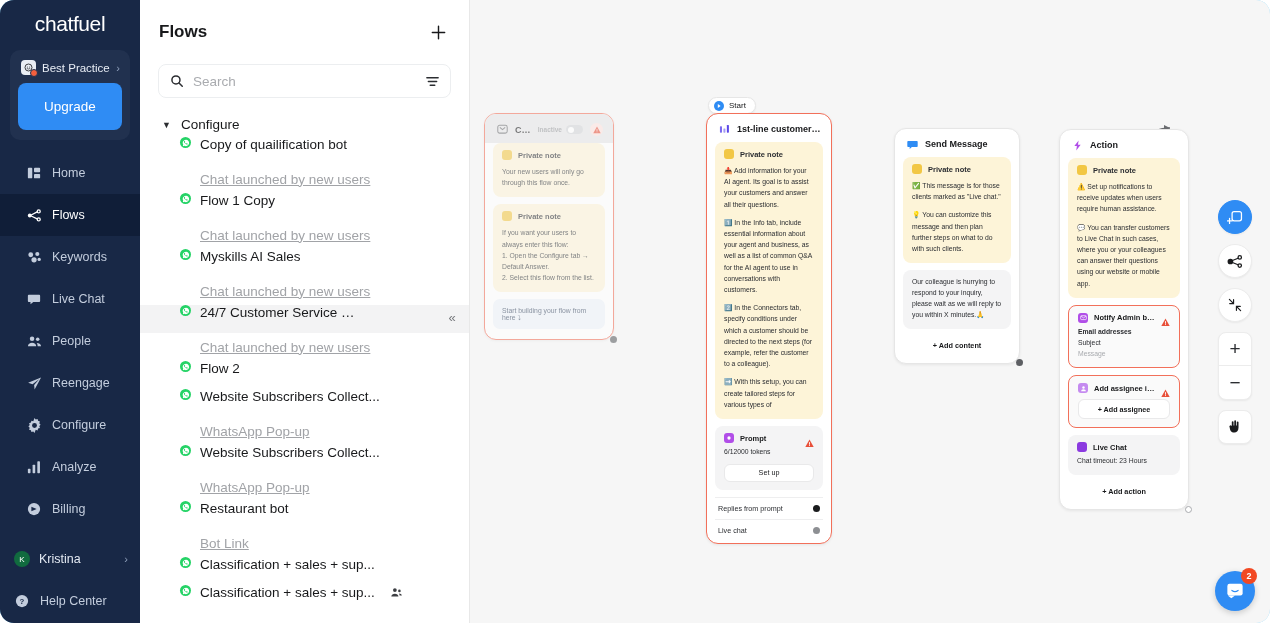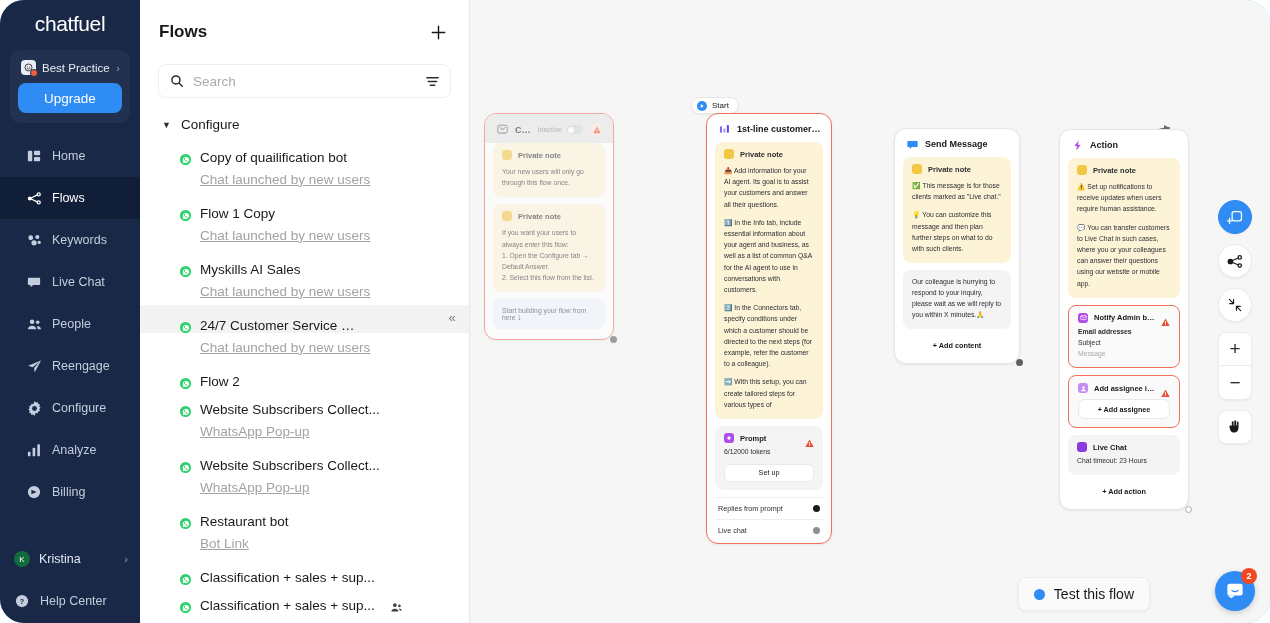--- a/index.html
+++ b/index.html
@@ -6,21 +6,21 @@
   html, body {
     width: 1270px; height: 623px;
     font-family: "Liberation Sans", sans-serif;
     background: #ffffff;
     overflow: hidden;
   }
   #app {
     position: relative;
     width: 1270px; height: 623px;
     display: flex;
-    border-radius: 24px;
+    border-radius: 14px;
     overflow: hidden;
     background: #7dd3fc;
   }
 
   
   .sidebar {
     width: 140px; height: 623px;
     background: #182846;
     display: flex; flex-direction: column;
     flex: 0 0 140px;
@@ -62,21 +62,21 @@
     white-space: nowrap; overflow: hidden;
   }
   .ws-chevron { color: #8fa0bb; font-size: 11px; }
   .upgrade-btn {
     margin-top: 8px;
     width: 100%;
     background: #2f8cf4;
     color: #fff;
     border: none;
     border-radius: 8px;
-    height: 30px;
+    height: 47px;
     font-size: 13.5px;
     font-family: "Liberation Sans", sans-serif;
     cursor: pointer;
   }
   .nav { margin-top: 12px; display: flex; flex-direction: column; }
   .nav-item {
     height: 42px;
     display: flex; align-items: center; gap: 10px;
     padding-left: 26px;
     color: #c3cddd;
@@ -148,21 +148,21 @@
   .filter-ico { width: 15px; height: 15px; flex:0 0 15px; cursor:pointer; color:#2b2d31;}
   .tree { margin-top: 14px; flex: 1; overflow: hidden; }
   .tree-group {
     display: flex; align-items: center; gap: 10px;
     padding: 5px 0 5px 22px; cursor: pointer;
   }
   .caret { font-size: 9px; color: #2b2d31; }
   .tree-group-label { font-size: 13.5px; color: #18191b; }
   .flow-row {
     height: 28px;
-    display: flex; align-items: flex-end; gap: 9px;
+    display: flex; align-items: flex-start; gap: 9px;
     padding-left: 40px; padding-right: 14px;
     cursor: pointer;
   }
   .flow-row.selected { background: #f3f3f4; }
   .wa-dot {
     width: 11px; height: 11px; border-radius: 50%;
     background: #25d366; flex: 0 0 11px;
     position: relative;
     display:flex;align-items:center;justify-content:center;
   }
@@ -633,21 +633,21 @@
 
     <svg class="edges">
       <path d="M612 311 C 645 311, 620 130, 700 128" stroke="#6b6d71" stroke-width="1.3" fill="none"></path>
       <polygon points="700,128 694,125 694,131" fill="#6b6d71"></polygon>
       <path d="M832 399 C 865 399, 850 148, 893 146" stroke="#6b6d71" stroke-width="1.3" fill="none"></path>
       <polygon points="893,146 887,143 887,149" fill="#6b6d71"></polygon>
       <path d="M1018 305 C 1042 305, 1032 150, 1058 148" stroke="#6b6d71" stroke-width="1.3" fill="none"></path>
       <polygon points="1058,148 1052,145 1052,151" fill="#6b6d71"></polygon>
     </svg>
 
-    <div class="start-badge" style="left:221px; top:97px;">
+    <div class="start-badge" style="left:238px; top:97px;">
       <span class="start-dot">
         <svg width="6" height="6" viewBox="0 0 8 8" fill="#fff">
             <path d="M2.4 1.4L6.2 4 2.4 6.6z"></path>
           </svg>
       </span>
       <span>Start</span>
     </div>
 
     <div class="node err node-faded" style="left:14px; top:113px; width:130px;">
       <div class="node-head">
@@ -877,24 +877,20 @@
         <div>+</div>
         <div>−</div>
       </div>
       <div class="rt-hand">
         <svg width="16" height="16" viewBox="0 0 20 20" fill="#1a1b1d">
             <path d="M6 8V3.8a1.1 1.1 0 012.2 0V8h.9V2.8a1.1 1.1 0 112.2 0V8h.9V4.2a1.1 1.1 0 112.2 0v6.4c0 4-2.2 6.4-5.2 6.4-2.6 0-4-1.2-5.2-3.4L3.2 10c-.5-.9 0-1.8.9-2 .7-.2 1.3.1 1.7.8z"></path>
           </svg>
       </div>
     </div>
 
-    <div class="testflow">
-      <span class="tf-dot"></span>
-      <span class="tf-label">Test this flow</span>
-    </div>
 
     <div class="intercom">
       <svg width="20" height="20" viewBox="0 0 22 22" fill="#fff">
           <rect x="2.6" y="3" width="16.8" height="13" rx="2.4"></rect>
           <path d="M7 19l4-3h-8z"></path>
           <path d="M7.6 10.4 Q11 13.2 14.4 10.4" stroke="#2f8cf4" stroke-width="1.3" fill="none" stroke-linecap="round"></path>
         </svg>
       <span class="ic-badge">2</span>
     </div>
 

